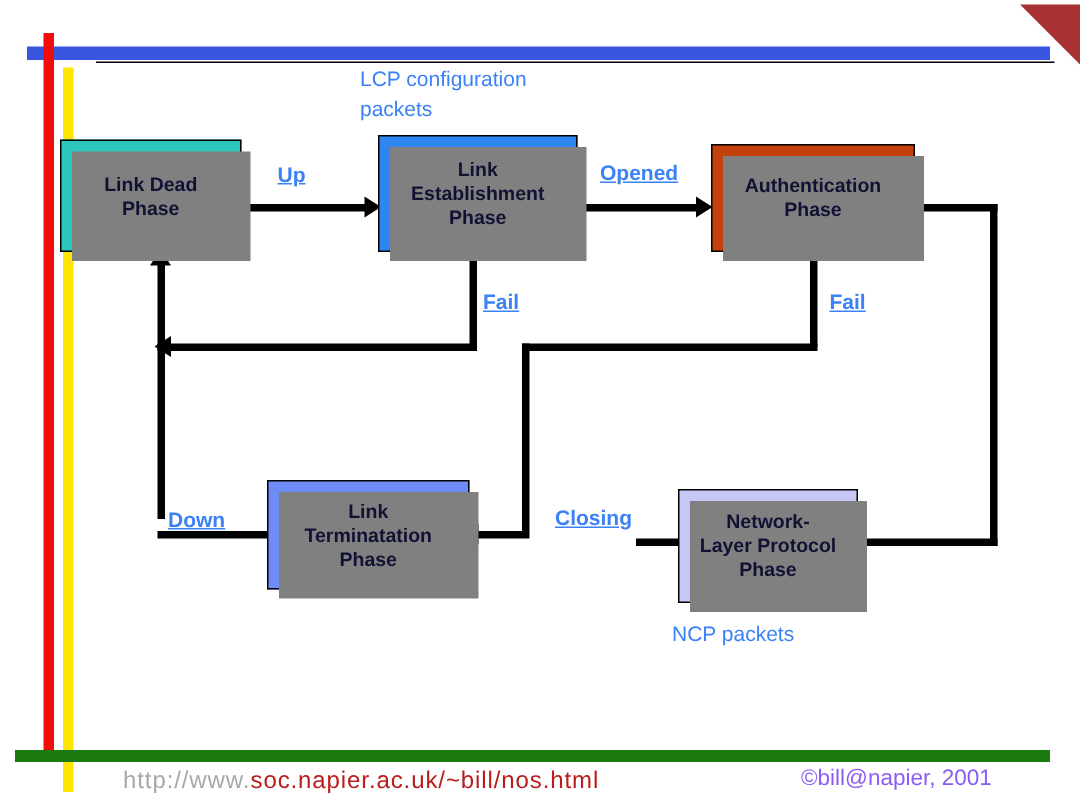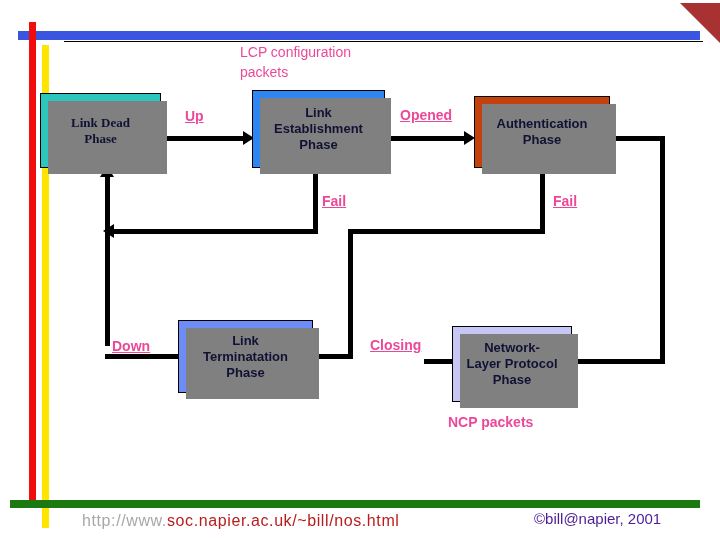--- a/index.html
+++ b/index.html
@@ -86,21 +86,21 @@
     position: absolute;
     left: 85px;
     top: 0;
     color: #b91c1c;
   }
   .footer-copy {
     position: absolute;
     left: 534px;
     top: 510px;
     font-size: 15px;
-    color: #4c1d95;
+    color: #8b5cf6;
     white-space: nowrap;
   }
 
   
   .node {
     position: absolute;
     box-sizing: border-box;
     border: 1px solid #000000;
     color: #111133;
     font-weight: bold;
@@ -116,45 +116,45 @@
     position: absolute;
     left: 7px;
     top: 7px;
     width: 100%;
     height: 100%;
     background: #808080;
     z-index: -1;
   }
   .node-label { position: relative; z-index: 2; white-space: pre-line; }
 
-  #node-link-dead        { left: 40px;  top: 93px;  width: 121px; height: 75px;  background: #2cc6bc; font-family: Liberation Serif, serif; }
+  #node-link-dead        { left: 40px;  top: 93px;  width: 121px; height: 75px;  background: #2cc6bc; }
   #node-link-estab       { left: 252px; top: 90px;  width: 133px; height: 78px;  background: #2f86f0; }
   #node-authentication   { left: 474px; top: 96px;  width: 136px; height: 72px;  background: #c2410c; }
   #node-link-termination { left: 178px; top: 320px; width: 135px; height: 73px;  background: #6e8cf5; }
   #node-network-layer    { left: 452px; top: 326px; width: 120px; height: 76px;  background: #c7c7f5; }
 
   
   .dtext {
     position: absolute;
     font-size: 14px;
-    color: #ec4899;
+    color: #3b82f6;
     z-index: 7;
     white-space: pre-line;
     line-height: 20px;
   }
   .dtext.bold { font-weight: bold; font-size: 14px; text-decoration: underline; }
   #txt-lcp        { left: 240px; top: 42px;  width: 180px; }
   #txt-up         { left: 185px; top: 106px; }
   #txt-opened     { left: 400px; top: 105px; }
   #txt-fail-left  { left: 322px; top: 191px; }
   #txt-fail-right { left: 553px; top: 191px; }
   #txt-success    { left: 575px; top: 264px; text-align: left; }
   #txt-down       { left: 112px; top: 336px; }
   #txt-closing    { left: 370px; top: 335px; }
-  #txt-ncp        { left: 448px; top: 412px; font-weight: bold; }
+  #txt-ncp        { left: 448px; top: 412px; font-weight: normal; }
 
   
   .line {
     position: absolute;
     background: #000000;
     z-index: 4;
   }
   .arrowhead {
     position: absolute;
     width: 0; height: 0;

